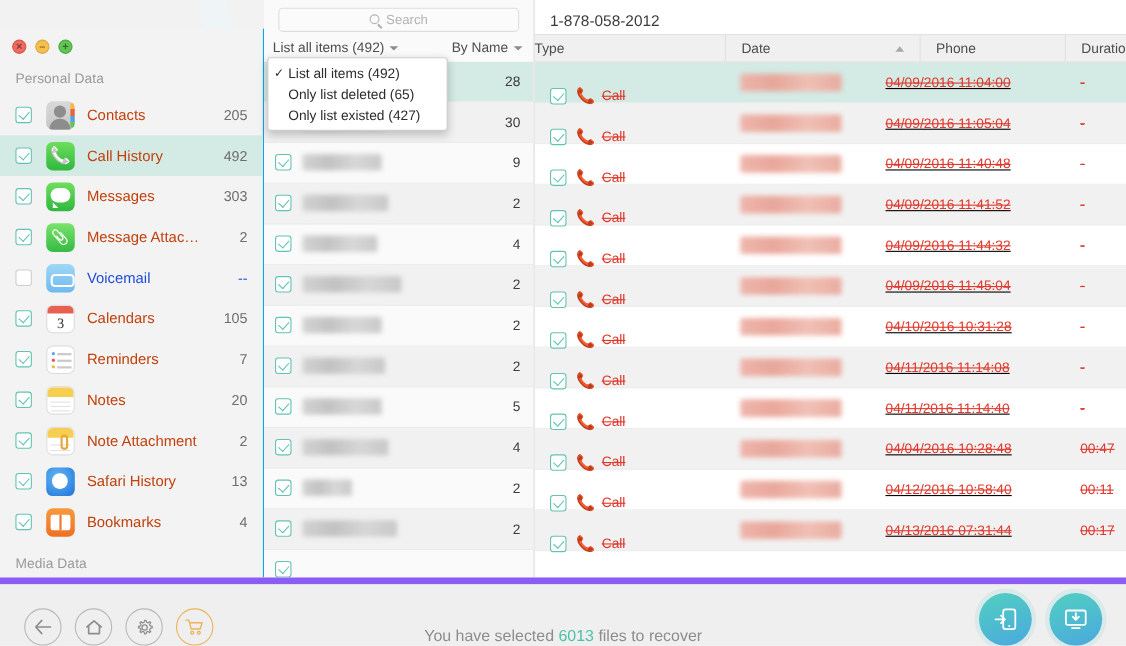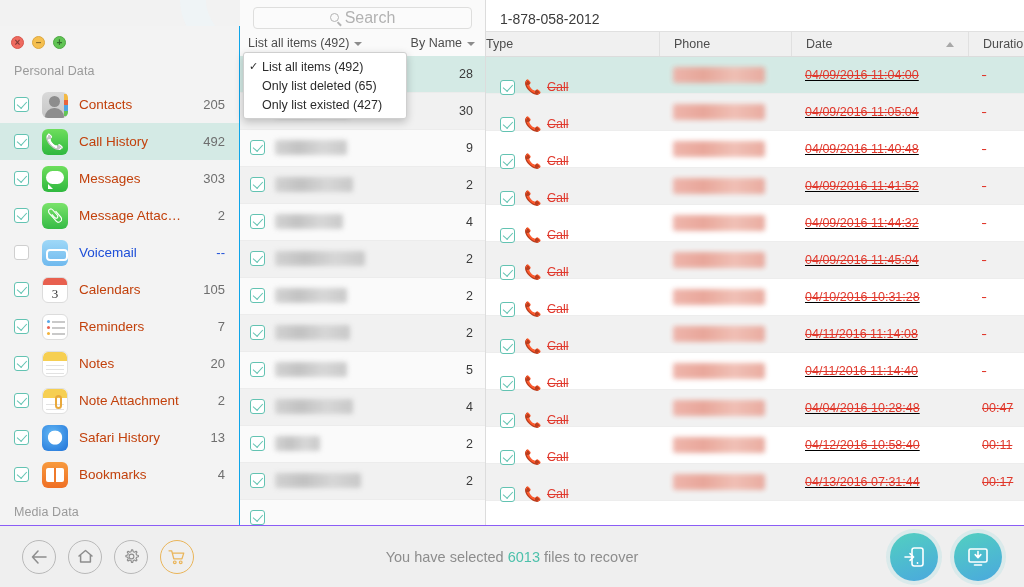--- a/index.html
+++ b/index.html
@@ -98,21 +98,21 @@
 
   
   .midcol { width: 246px; flex: 0 0 246px; background: #fafafa; display: flex; flex-direction: column;
             position: relative; border-right: 1px solid #dcdcdc; }
   .searchwrap { height: 31px; display: flex; align-items: center; justify-content: center; padding-top: 5px; }
   .search { width: 219px; height: 22px; border-radius: 4px; border: 1px solid #dededd; background: #fbfbfb;
             display: flex; align-items: center; justify-content: center; gap: 6px; }
   .search .mag { width: 9px; height: 9px; border: 1.5px solid #b4b4b4; border-radius: 50%; position: relative; }
   .search .mag::after { content:''; position:absolute; right:-4px; bottom:-3px; width:5px; height:1.5px;
       background:#b4b4b4; transform: rotate(45deg); }
-  .search .ph { font-size: 16px; color: #b2b2b2; }
+  .search .ph { font-size: 12px; color: #b2b2b2; }
 
   .filterbar { height: 26px; display: flex; align-items: center; padding: 0 10px 0 8px; gap: 6px;
                font-size: 12.5px; color: #4d4d4d; position: relative; }
   .filterbar .sp { flex: 1 1 auto; }
   .caret { display:inline-block; width:0; height:0; border-left:4px solid transparent;
            border-right:4px solid transparent; border-top:4.5px solid #8c8c8c; margin-left:5px;
            vertical-align: middle; }
 
   .midlist { flex: 1 1 auto; overflow: hidden; }
   .mrow { height: 37px; display: flex; align-items: center; padding: 0 12px 0 10px; gap: 10px;
@@ -160,22 +160,22 @@
   .callicon { width: 14px; height: 14px; position: relative; flex: 0 0 auto; color: #e0382c; font-size: 14px;
               line-height: 14px; }
   .callicon::before { content:'\1F4DE'; filter: grayscale(1) sepia(1) saturate(9) hue-rotate(-20deg); }
   .calltxt { font-size: 12.5px; color: #e0382c; text-decoration: line-through; }
   .phone-redact { width: 92px; height: 16px; border-radius: 2px;
       background: linear-gradient(90deg,#eeb2a8,#e8a396,#f0bdb2,#e9a89c); filter: blur(2.6px); opacity:.95; }
   .datetxt { font-size: 12.5px; color: #e0382c; text-decoration: line-through; white-space: nowrap; }
   .durtxt { font-size: 12.5px; color: #e0382c; text-decoration: line-through; }
 
   
-  .bottom { height: 62px; flex: 0 0 62px; background: #efefef; border-top: 1px solid #8b5cf6;
-            display: flex; align-items: center; padding: 0 22px; position: relative; z-index: 2; }
+  .bottom { height: 62px; flex: 0 0 62px; background: #efefef; border-top: 6px solid #8b5cf6;
+            display: flex; align-items: flex-end; padding: 0 22px; position: relative; z-index: 2; }
   .circbtn { width: 34px; height: 34px; border-radius: 50%; border: 1.4px solid #b9b9b9; margin-right: 12px;
              display: flex; align-items: center; justify-content: center; color: #8d8d8d; flex: 0 0 auto;
              position: relative; background: transparent; }
   .circbtn.cart { border-color: #eab55a; color: #eab55a; }
   .status { position: absolute; left: 0; right: 0; text-align: center; font-size: 14.5px; color: #8d8d8d;
             pointer-events: none; }
   .status b { color: #4cc1ab; font-weight: normal; }
   .actions { margin-left: auto; display: flex; gap: 16px; z-index: 3; }
   .bigbtn { width: 48px; height: 48px; border-radius: 50%; flex: 0 0 auto;
             background: linear-gradient(160deg,#52d0c0,#4aa8de); display: flex; align-items: center;
@@ -408,26 +408,26 @@
           </div>
         </div>
     </div>
 
     <div class="tablecol">
       <div class="tbl-title">1-878-058-2012</div>
       <div class="tbl-head" id="tbl-head">
           <div class="th c-type">
             <span>Type</span>
           </div>
-          <div class="th c-phone">
-            <span>Phone</span>
-          </div>
           <div class="th c-date">
             <span>Date</span>
             <span class="sortup"></span>
+          </div>
+          <div class="th c-phone">
+            <span>Phone</span>
           </div>
           <div class="th c-duration">
             <span>Duration</span>
           </div>
         </div>
       <div class="tbody" id="tbl-body">
           <div class="trow selected">
             <div class="td c-type">
               <span class="cb checked"></span>
               <span class="callicon"></span>

